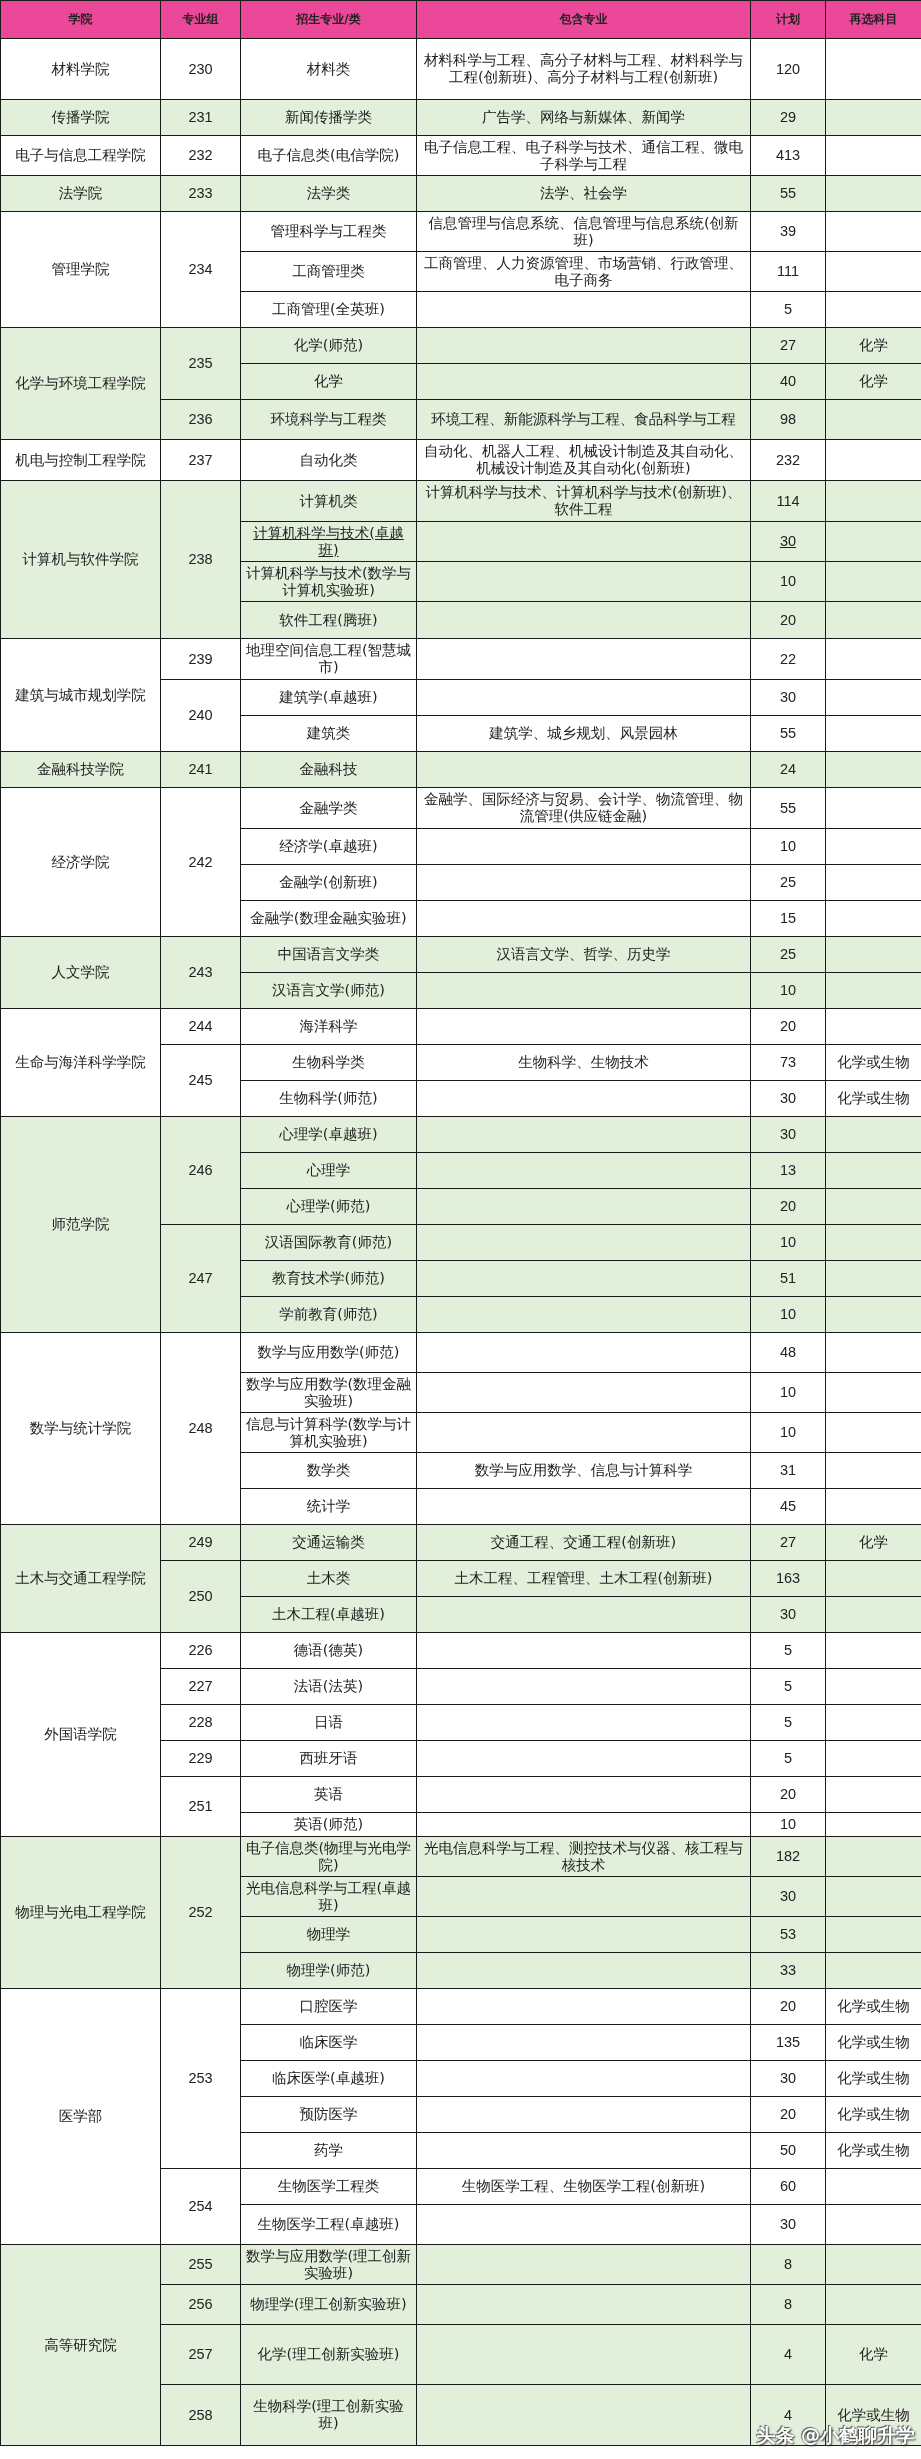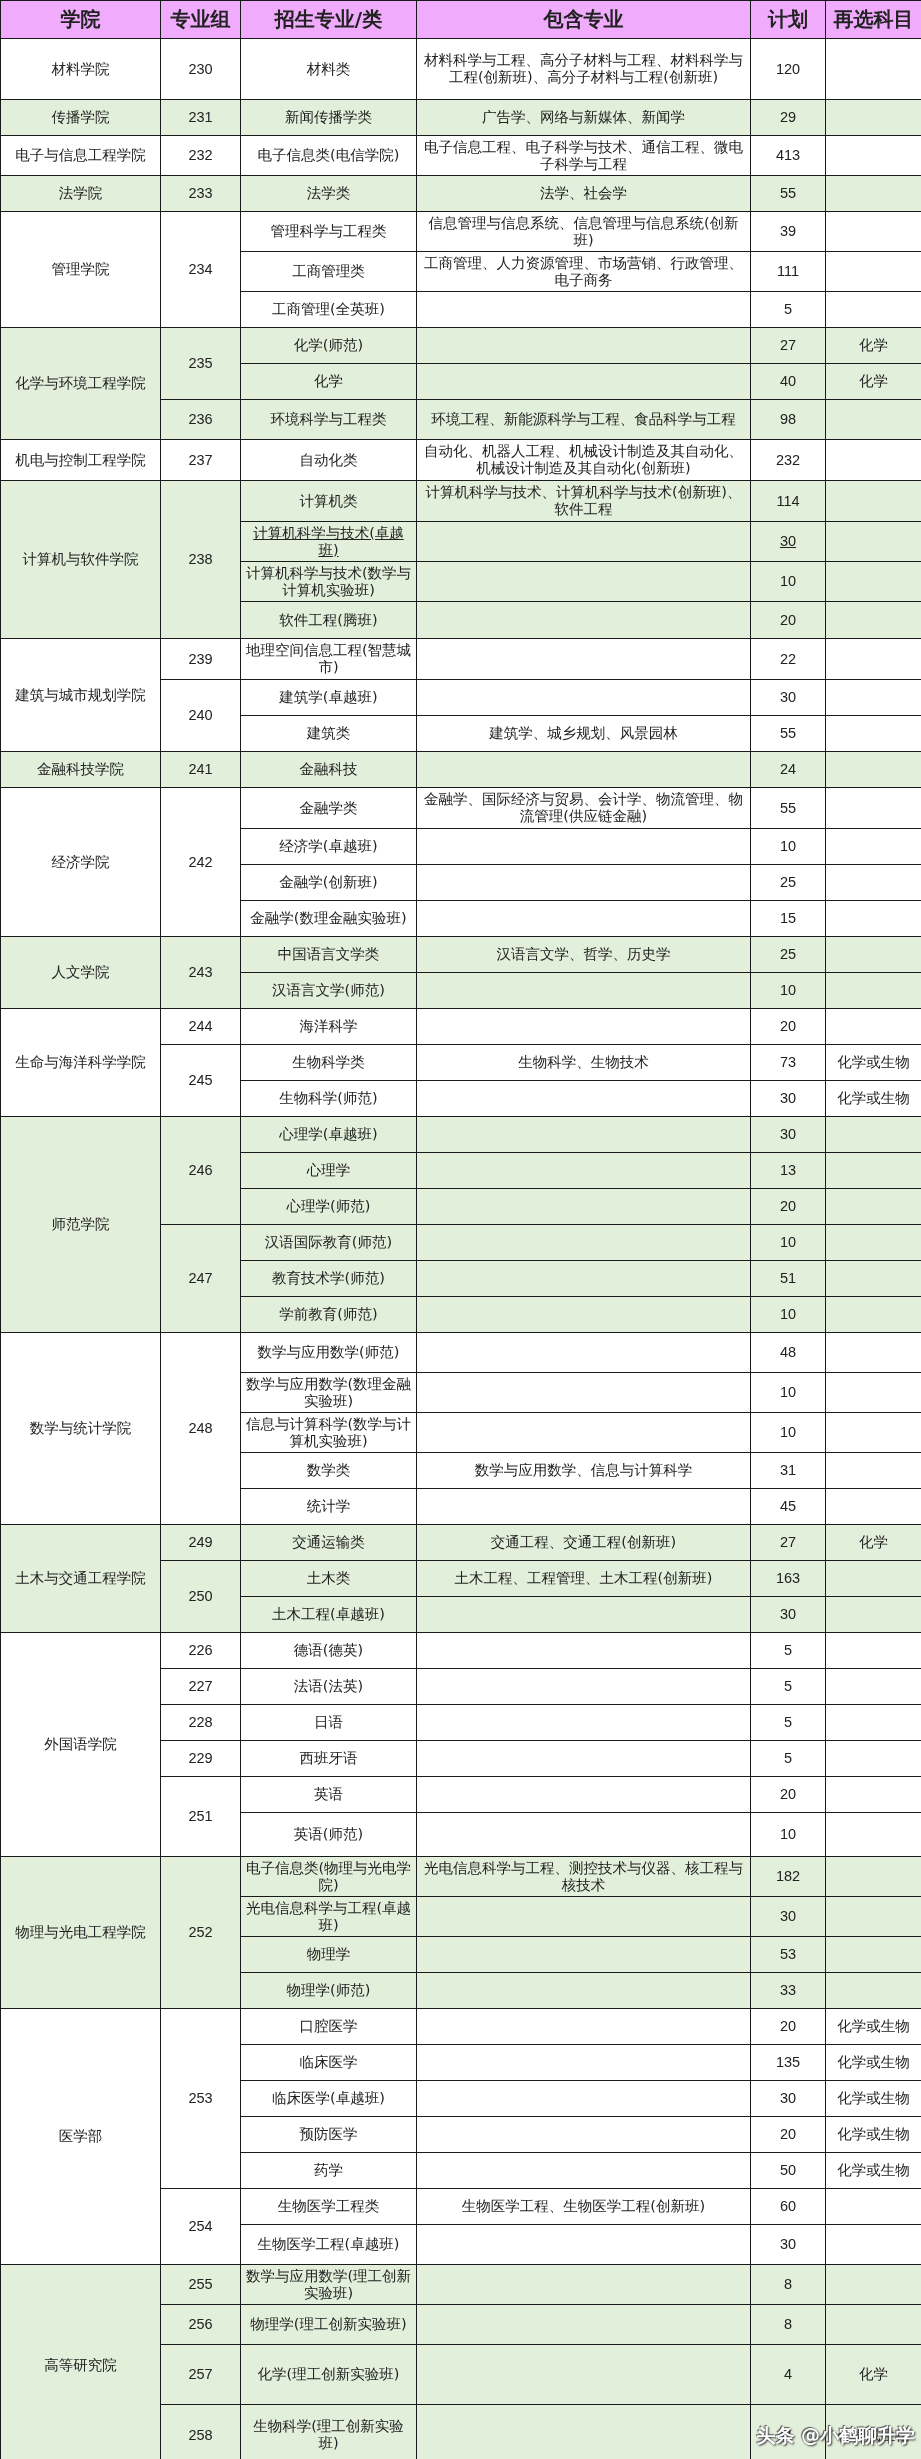--- a/index.html
+++ b/index.html
@@ -4,21 +4,21 @@
 <style>
   html, body { margin: 0; padding: 0; background: #ffffff; }
   body { width: 921px; height: 2459px; position: relative; overflow: hidden;
          font-family: "DejaVu Sans", "Liberation Sans", sans-serif; color: #222; }
   table.admissions { border-collapse: collapse; width: 921px; table-layout: fixed; }
   table.admissions td, table.admissions th {
     border: 1.5px solid #1a1a1a; text-align: center; vertical-align: middle;
     padding: 0 3px; font-size: 14.5px; line-height: 17px; font-weight: normal;
     overflow: hidden; word-break: break-all;
   }
-  table.admissions th { background: #f0abfc; font-size: 20px; font-weight: bold; height: 37px; }
+  table.admissions th { background: #ec4899; font-size: 12px; font-weight: bold; height: 37px; }
   tr.green td { background: #e2efda; }
   tr.white td { background: #ffffff; }
   td.num { font-family: "Liberation Sans Narrow", "Liberation Sans", sans-serif; font-size: 15px; }
   .watermark {
     position: absolute; right: 6px; bottom: 10px; font-size: 19px; font-weight: bold;
     color: #ffffff; text-shadow: 1px 1px 2px #333, -1px -1px 1px #555; letter-spacing: 0px;
   }
 </style>
 </head>
 <body>
@@ -361,21 +361,21 @@
         <td class="num">5</td>
         <td></td>
       </tr>
       <tr class="white" style="height: 36px;">
         <td rowspan="2" class="num">251</td>
         <td>英语</td>
         <td></td>
         <td class="num">20</td>
         <td></td>
       </tr>
-      <tr class="white" style="height: 44px; margin-top: 28px;">
+      <tr class="white" style="height: 24px; margin-top: 28px;">
         <td>英语(师范)</td>
         <td></td>
         <td class="num">10</td>
         <td></td>
       </tr>
       <tr class="green" style="height: 40px;">
         <td rowspan="4">物理与光电工程学院</td>
         <td rowspan="4" class="num">252</td>
         <td>电子信息类(物理与光电学院)</td>
         <td>光电信息科学与工程、测控技术与仪器、核工程与核技术</td>

